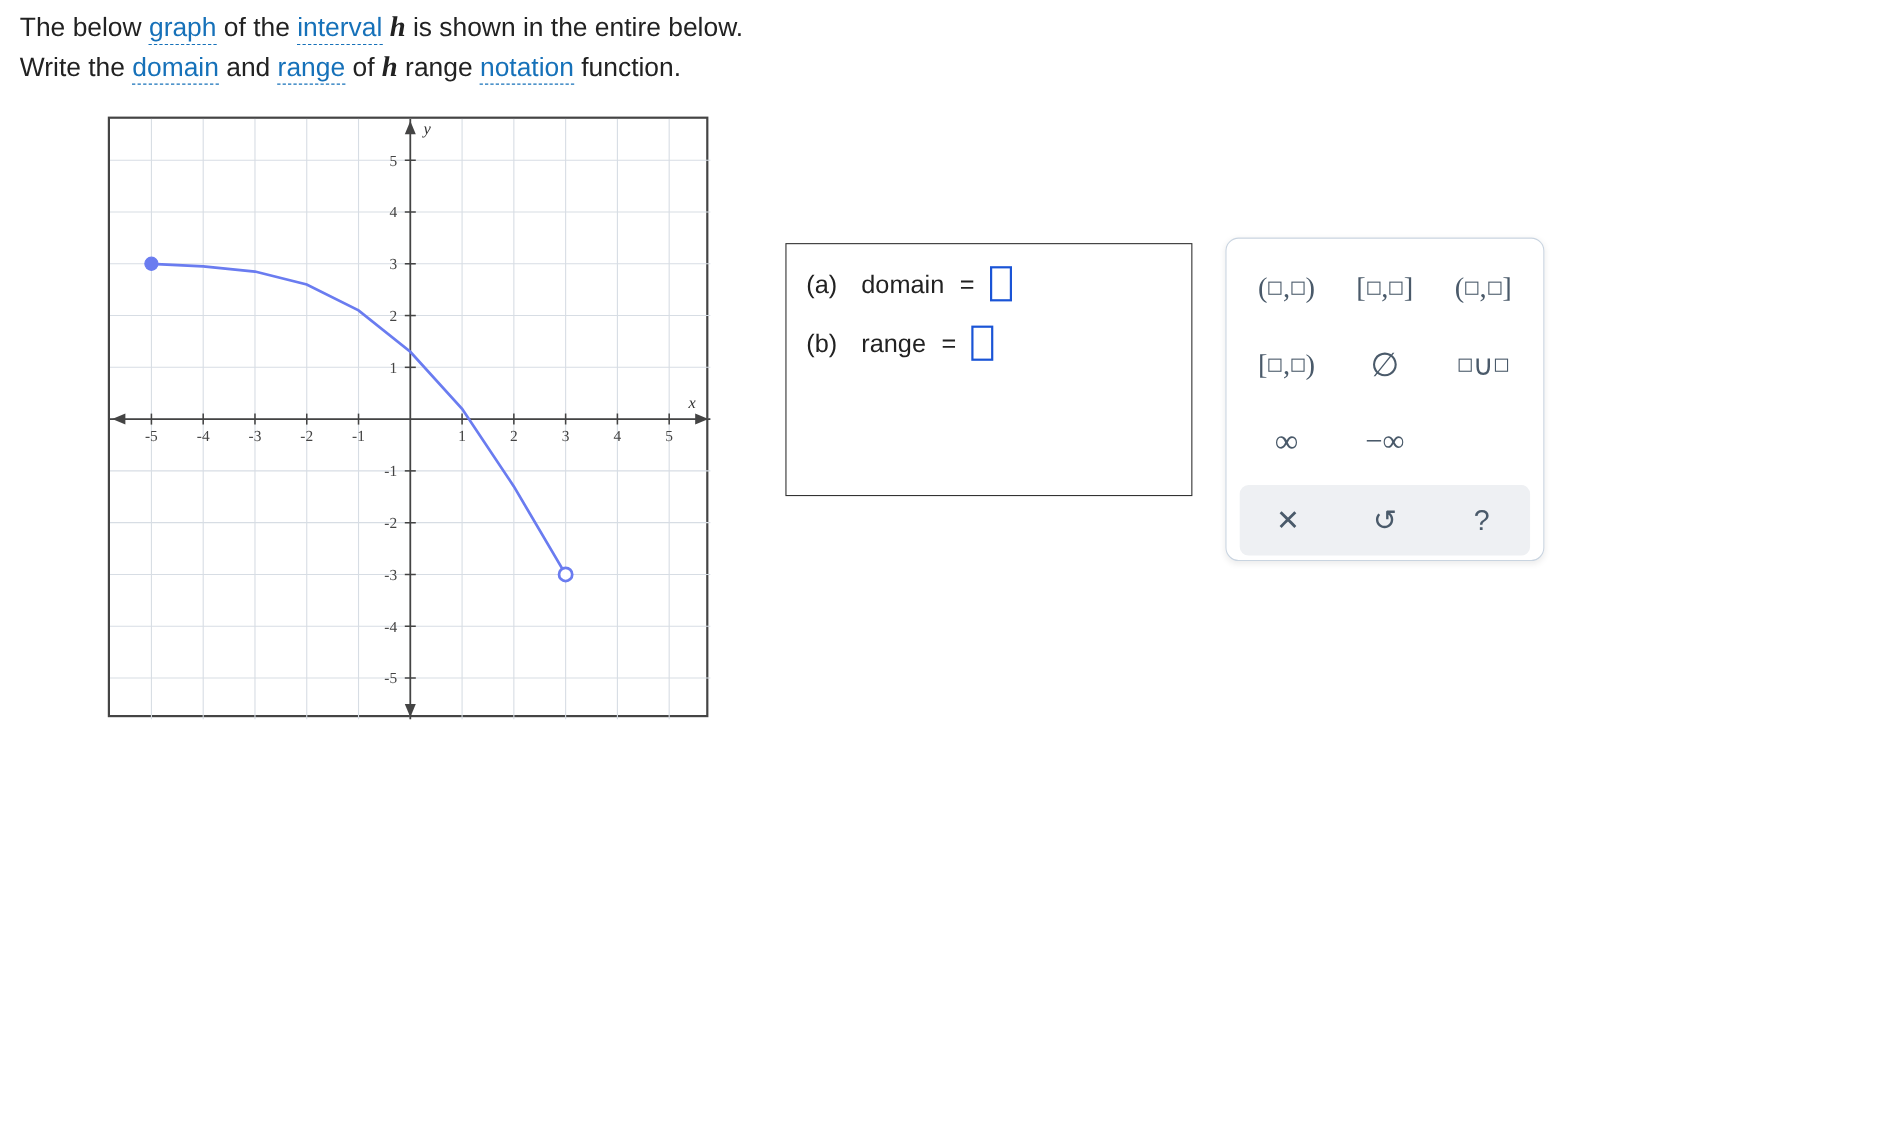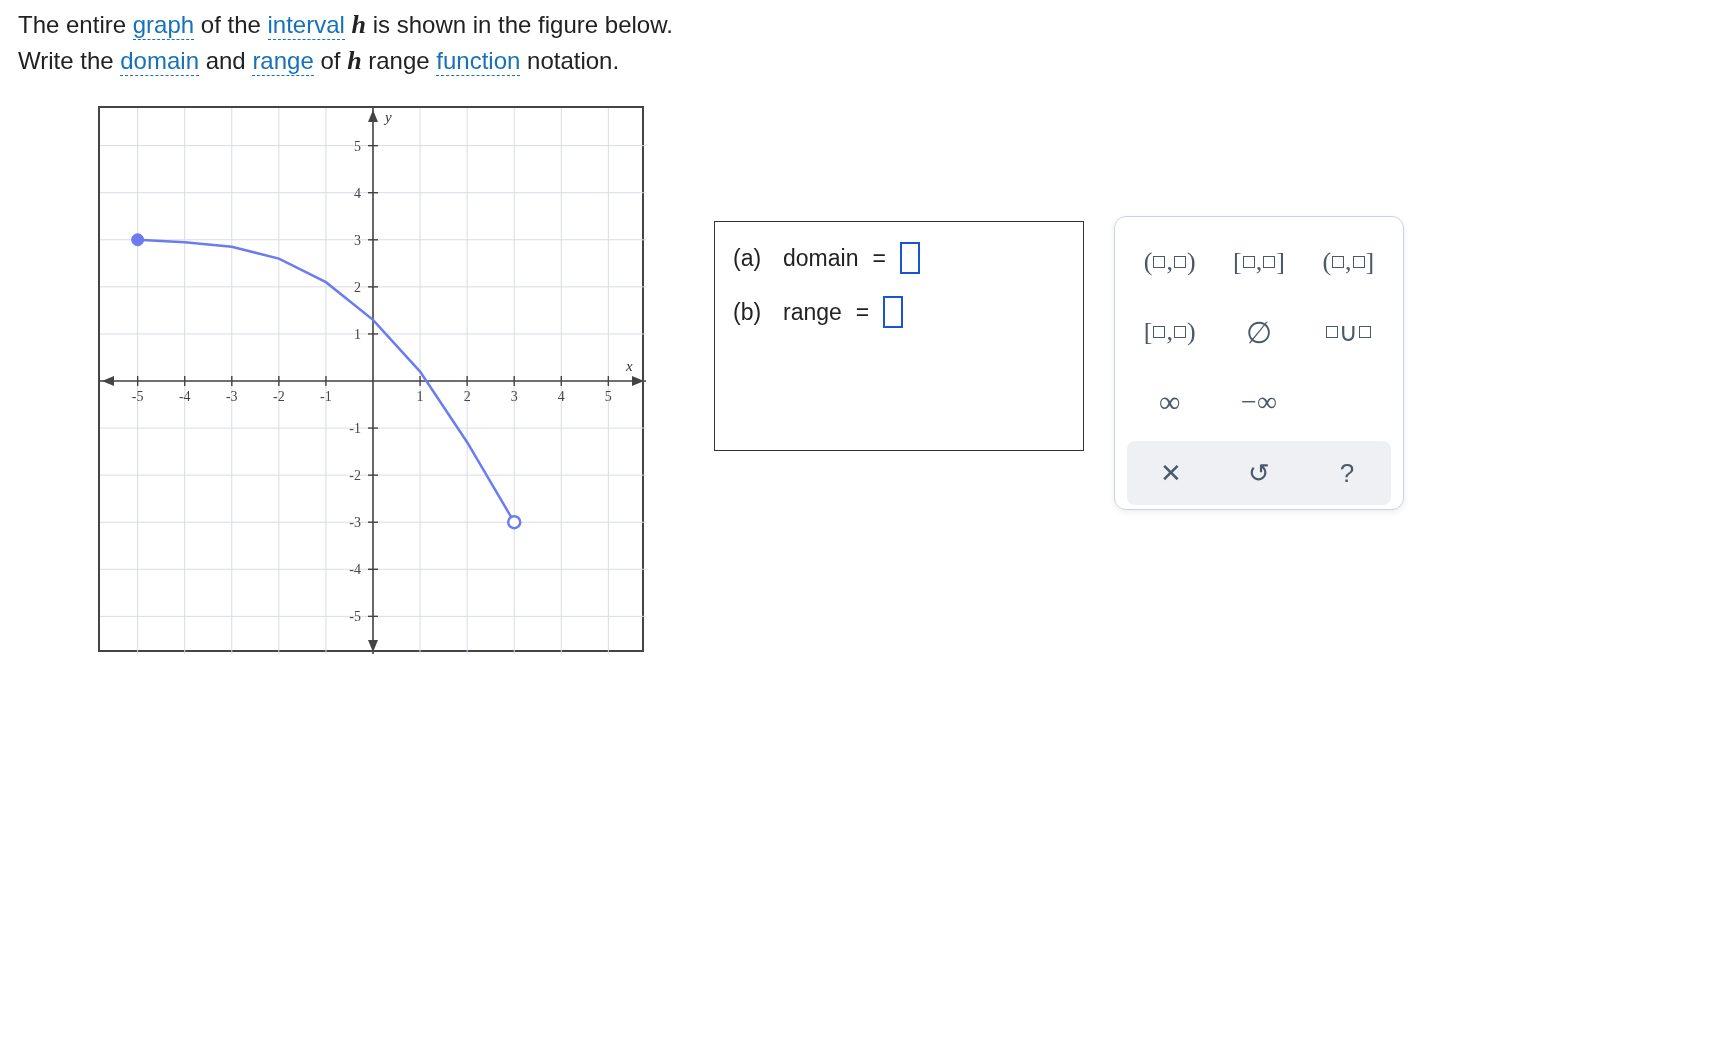--- a/index.html
+++ b/index.html
@@ -78,24 +78,24 @@
     background: #eef0f3; border-radius: 8px;
     margin-top: 6px;
   }
   .foot-btn { display:flex; align-items:center; justify-content:center; font-size:26px; color:#4a5a6a; cursor:pointer;}
   .mini-box { display:inline-block; width:12px; height:12px; border:1.8px solid #4a5a6a; margin:0 1px; vertical-align: -1px;}
 </style>
 </head>
 <body>
 
 <div class="prompt-line">
-  <span>The entire </span><a class="link-term">graph</a><span> of the </span><a class="link-term">interval</a><span> </span><span class="math-var">h</span><span> is shown in the figure below.</span>
+  <span>The below </span><a class="link-term">graph</a><span> of the </span><a class="link-term">interval</a><span> </span><span class="math-var">h</span><span> is shown in the entire below.</span>
 </div>
 <div class="prompt-line">
-  <span>Write the </span><a class="link-term">domain</a><span> and </span><a class="link-term">range</a><span> of </span><span class="math-var">h</span><span> range </span><a class="link-term">function</a><span> notation.</span>
+  <span>Write the </span><a class="link-term">domain</a><span> and </span><a class="link-term">range</a><span> of </span><span class="math-var">h</span><span> range </span><a class="link-term">notation</a><span> function.</span>
 </div>
 
 <div class="content-row">
   <div class="graph-box">
     <svg id="chart-svg" width="546" height="546" viewBox="0 0 546 546">
         <line x1="37.655172413793096" y1="0" x2="37.655172413793096" y2="546" stroke="#d7dde4" stroke-width="1"></line>
         <line x1="0" y1="508.3448275862069" x2="546" y2="508.3448275862069" stroke="#d7dde4" stroke-width="1"></line>
         <line x1="84.72413793103448" y1="0" x2="84.72413793103448" y2="546" stroke="#d7dde4" stroke-width="1"></line>
         <line x1="0" y1="461.2758620689655" x2="546" y2="461.2758620689655" stroke="#d7dde4" stroke-width="1"></line>
         <line x1="131.79310344827584" y1="0" x2="131.79310344827584" y2="546" stroke="#d7dde4" stroke-width="1"></line>

